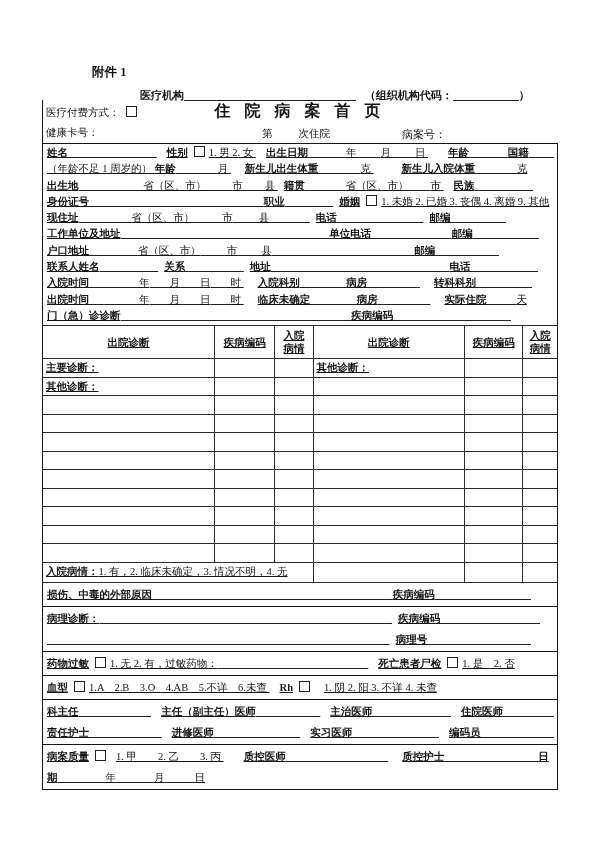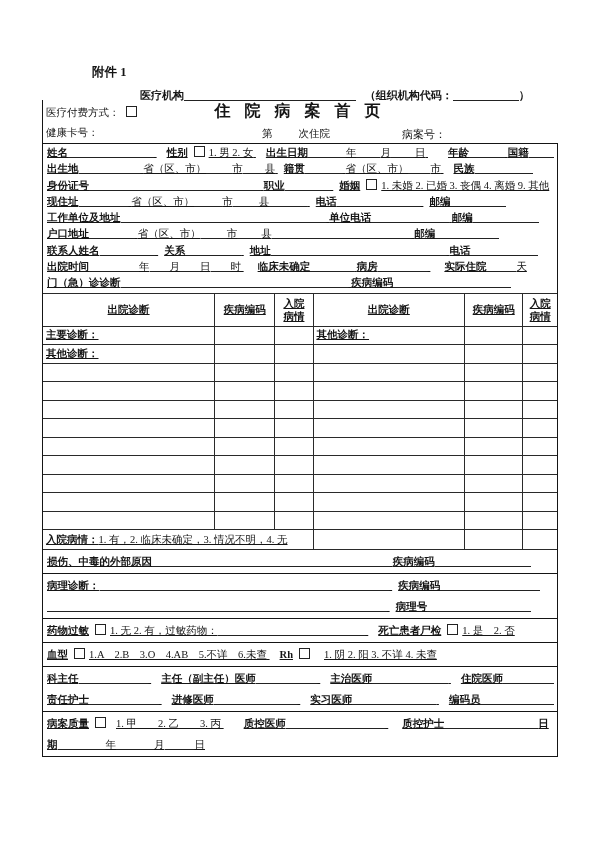--- a/index.html
+++ b/index.html
@@ -59,20 +59,26 @@
     <div class="sec">
 
       <div class="fl">
         <b>姓名</b><i class="u" style="width:86px"></i>
         <b class="g10">性别</b><span class="cb"></span><span>1. 男 2. 女</span>
         <b class="g10">出生日期</b><i class="u" style="width:38px"></i><span>年</span><i class="u" style="width:24px"></i><span>月</span><i class="u" style="width:24px"></i><span>日</span>
         <b class="g20">年龄</b><i class="u" style="width:36px"></i>
         <b>国籍</b><i class="u" style="width:36px"></i>
       </div>
 
+      <div class="fl">
+        <span>（年龄不足 1 周岁的）</span>
+        <b>年龄</b><i class="u" style="width:42px"></i><span>月</span>
+        <b class="g14">新生儿出生体重</b><i class="u" style="width:42px"></i><span>克</span>
+        <b class="g28">新生儿入院体重</b><i class="u" style="width:42px"></i><span>克</span>
+      </div>
 
       <div class="fl">
         <b>出生地</b><i class="u" style="width:62px"></i>
         <span>省（区、市）</span><i class="u" style="width:26px"></i><span>市</span><i class="u" style="width:22px"></i><span>县</span>
         <b class="g6">籍贯</b><i class="u" style="width:38px"></i>
         <span>省（区、市）</span><i class="u" style="width:22px"></i><span>市</span>
         <b class="g10">民族</b><i class="u" style="width:58px"></i>
       </div>
 
       <div class="fl">
@@ -101,20 +107,26 @@
       </div>
 
       <div class="fl">
         <b>联系人姓名</b><i class="u" style="width:56px"></i>
         <b class="g6">关系</b><i class="u" style="width:56px"></i>
         <b class="g6">地址</b><i class="u" style="width:176px"></i>
         <b>电话</b><i class="u" style="width:68px"></i>
       </div>
 
 
+      <div class="fl">
+        <b>入院时间</b><i class="u" style="width:50px"></i><span>年</span><i class="u" style="width:20px"></i><span>月</span><i class="u" style="width:20px"></i><span>日</span><i class="u" style="width:20px"></i><span>时</span>
+        <b class="g14">入院科别</b><i class="u" style="width:44px"></i>
+        <b>病房</b><i class="u" style="width:50px"></i>
+        <b class="g14">转科科别</b><i class="u" style="width:56px"></i>
+      </div>
 
       <div class="fl">
         <b>出院时间</b><i class="u" style="width:50px"></i><span>年</span><i class="u" style="width:20px"></i><span>月</span><i class="u" style="width:20px"></i><span>日</span><i class="u" style="width:20px"></i><span>时</span>
         <b class="g14">临床未确定</b><i class="u" style="width:44px"></i>
         <b>病房</b><i class="u" style="width:50px"></i>
         <b class="g14">实际住院</b><i class="u" style="width:30px"></i><span>天</span>
       </div>
 
       <div class="fl">
         <b>门（急）诊诊断</b><i class="u" style="width:228px"></i>

